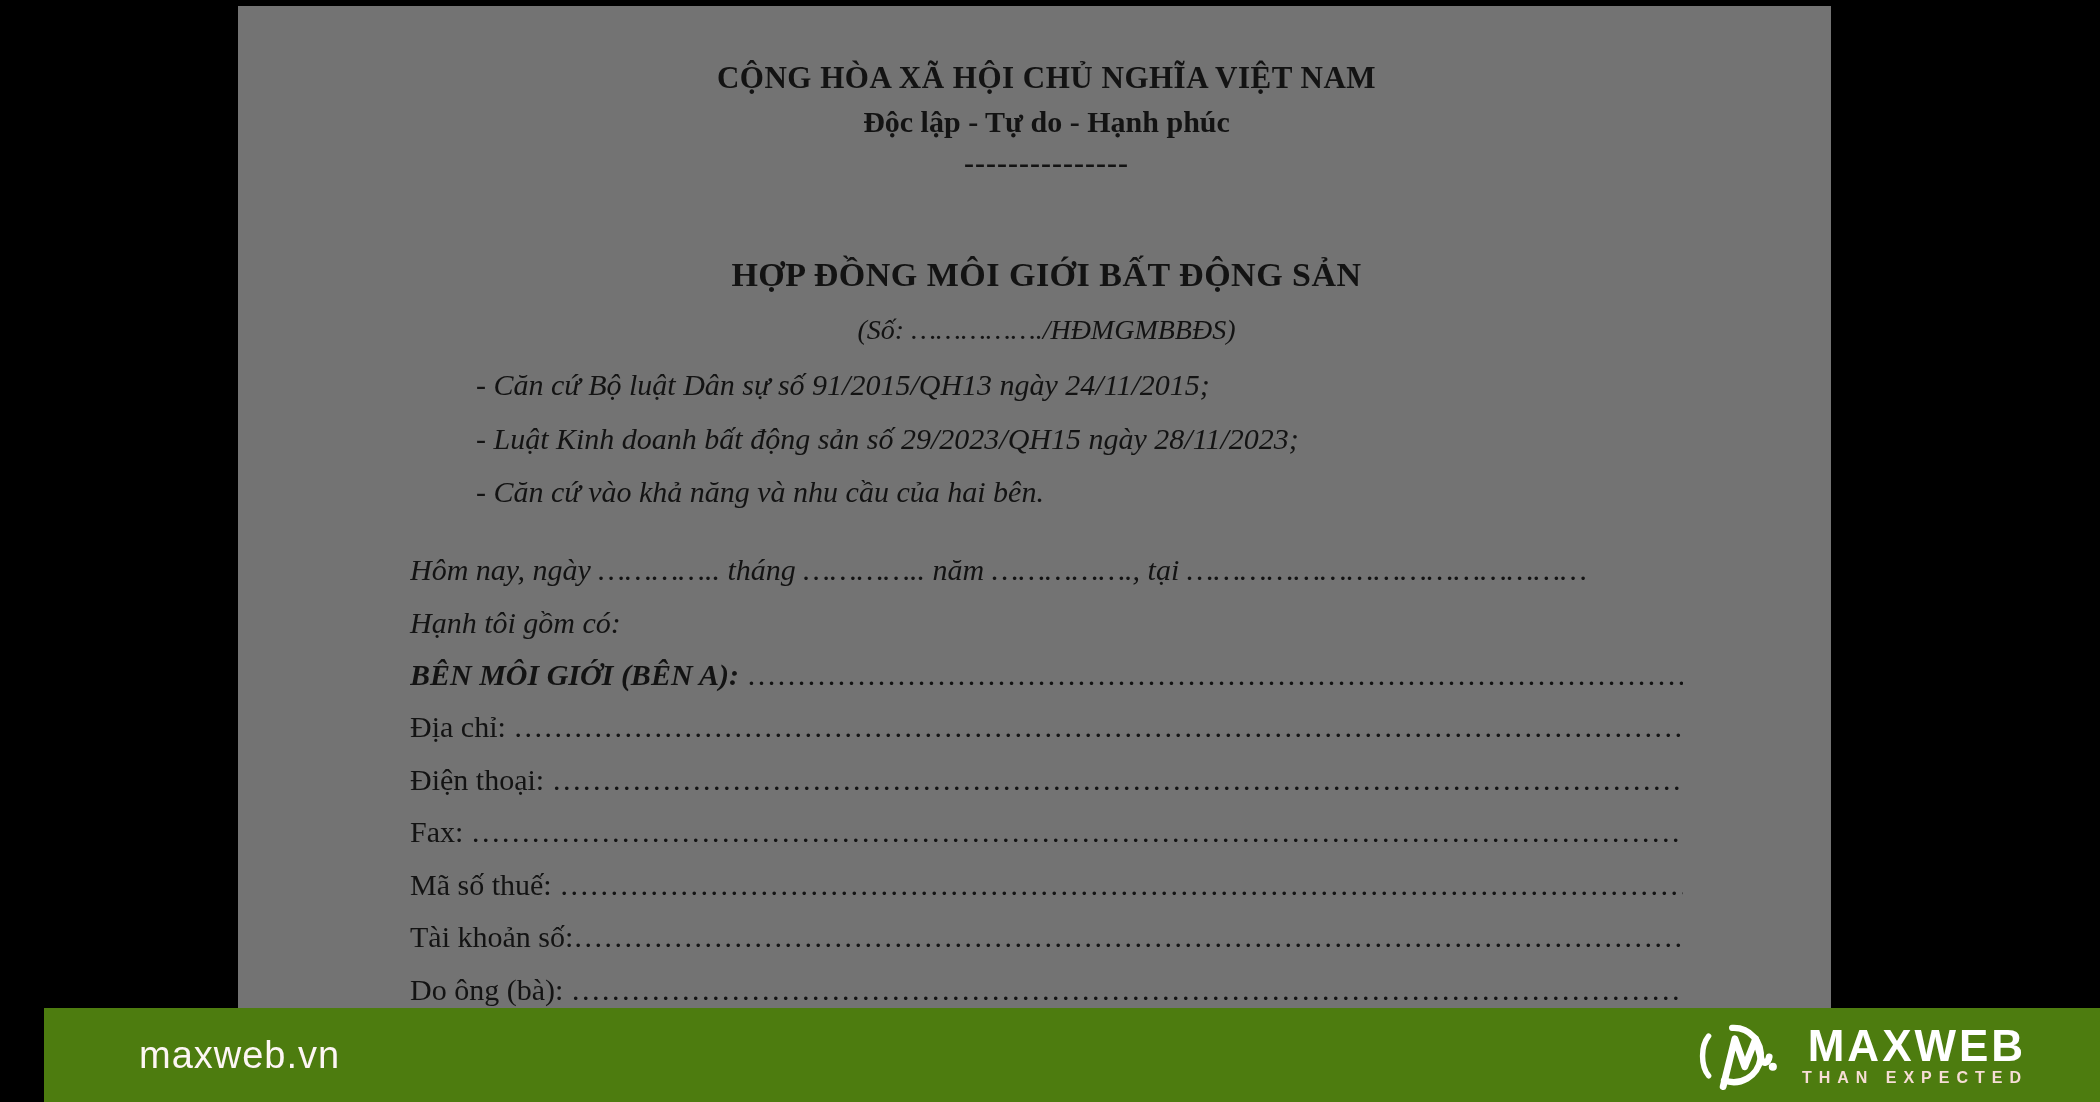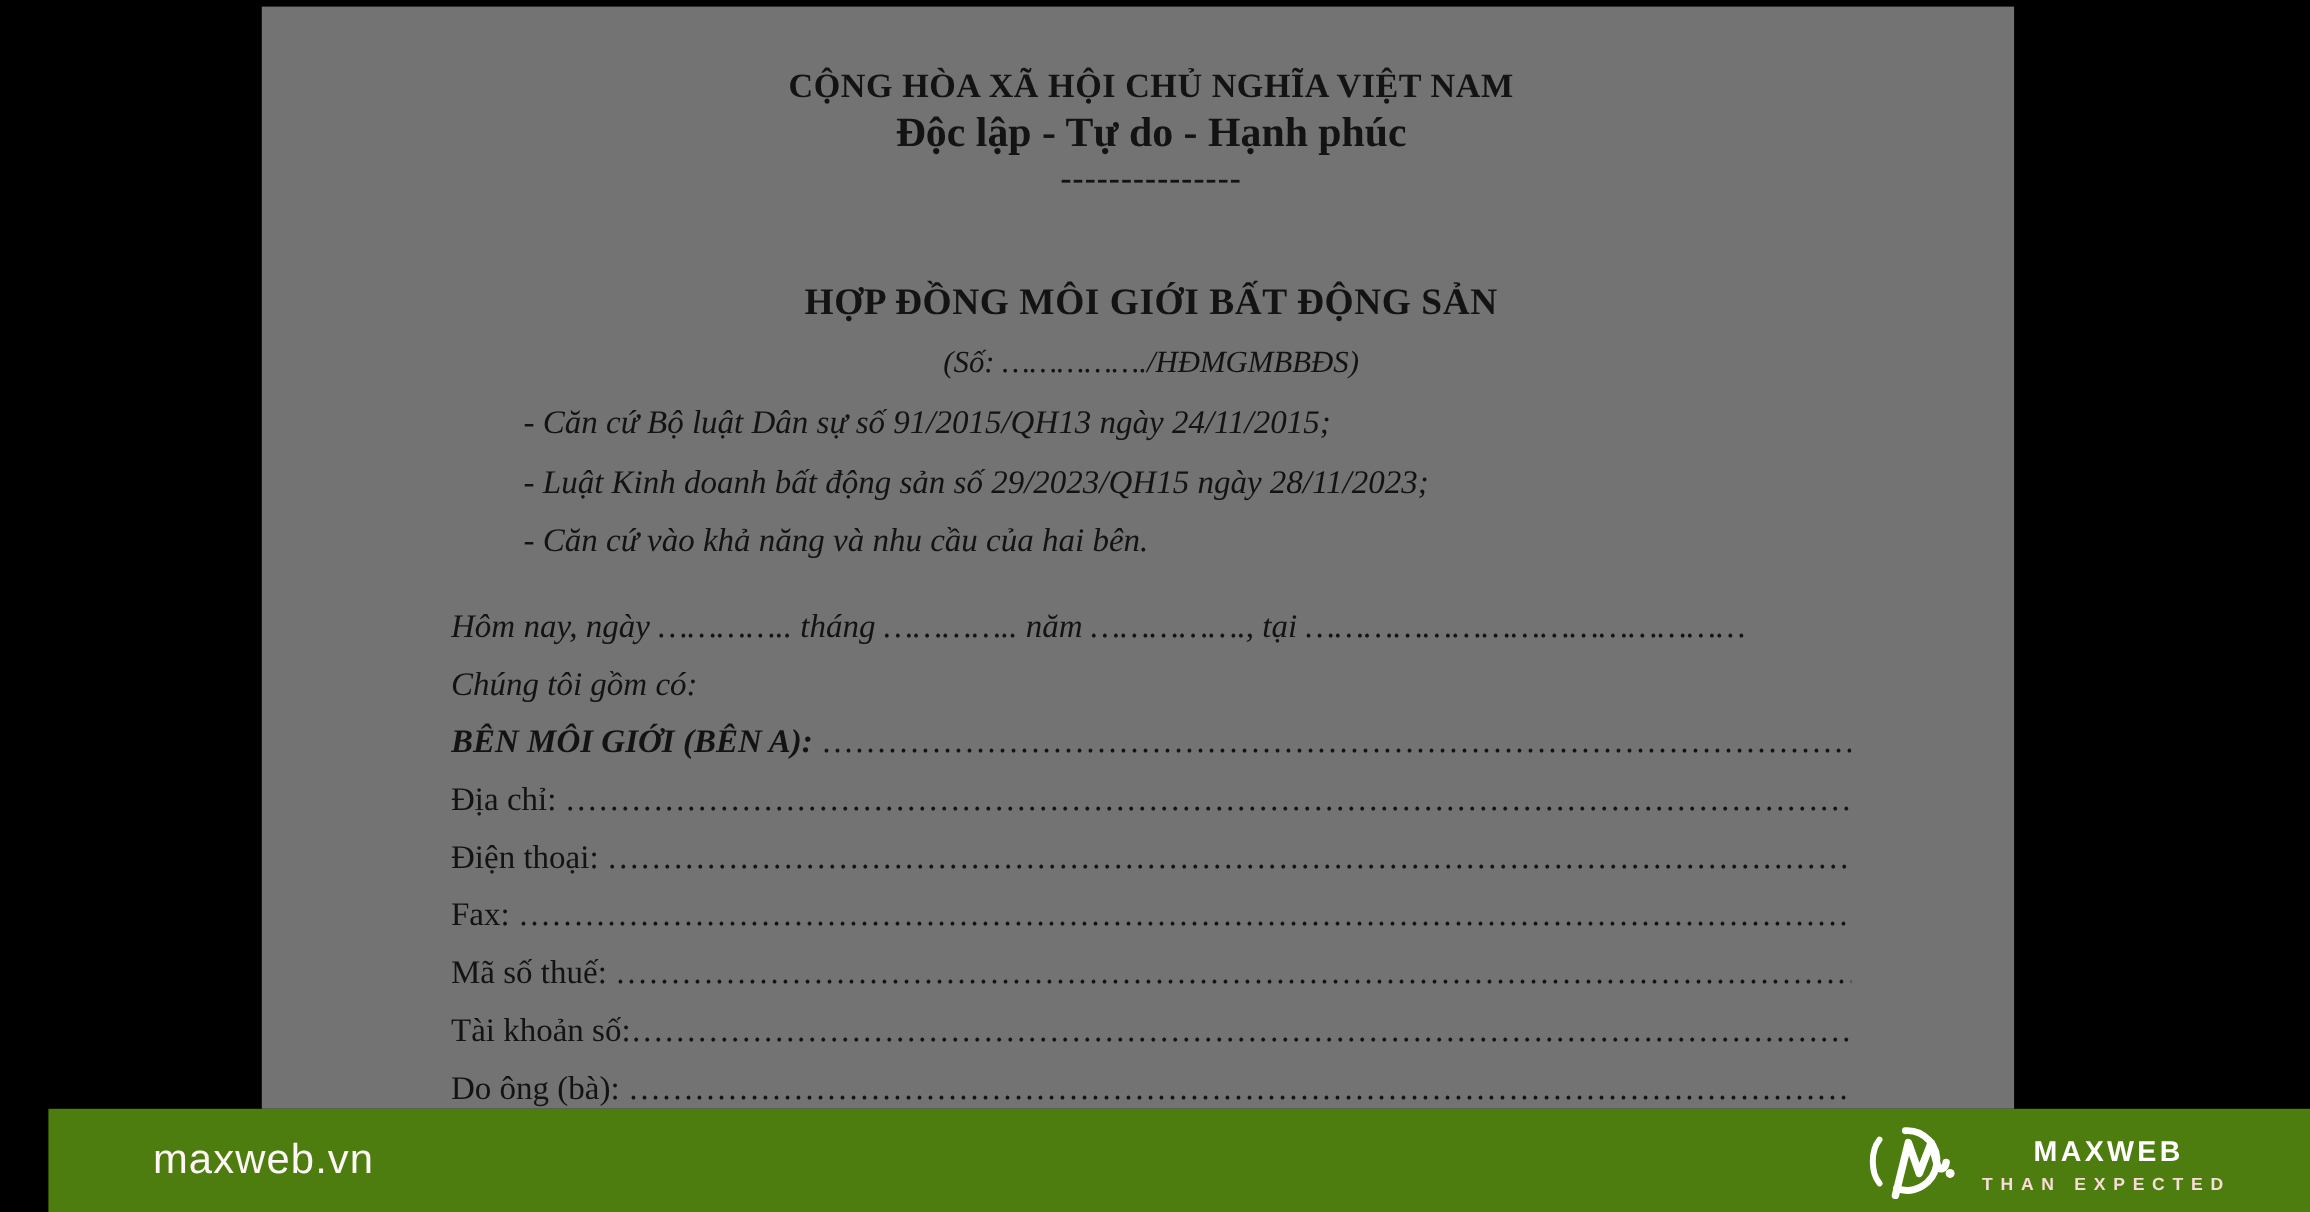--- a/index.html
+++ b/index.html
@@ -3,42 +3,42 @@
 <meta charset="utf-8">
 <style>
   html,body{margin:0;padding:0;background:#000;}
   .stage{position:relative;width:2100px;height:1102px;background:#000;overflow:hidden;
          font-family:"Liberation Serif",serif;}
   
   .page{position:absolute;left:238px;top:6px;width:1593px;height:1002px;background:#737373;
         color:#131313;box-sizing:border-box;padding:50px 148px 0 172px;}
   .hdr{text-align:center;}
   .hdr-line1{font-size:31px;font-weight:bold;line-height:44px;letter-spacing:.5px;}
-  .hdr-line2{font-size:38px;font-weight:bold;line-height:43px;}
+  .hdr-line2{font-size:30px;font-weight:bold;line-height:43px;}
   .hdr-sep{font-size:30px;font-weight:bold;line-height:40px;letter-spacing:1px;}
   .title-block{margin-top:65px;text-align:center;}
   .doc-title{font-size:34px;font-weight:bold;line-height:54px;letter-spacing:.5px;}
   .doc-number{font-size:28px;font-style:italic;line-height:56px;}
   .legal{margin-left:66px;font-style:italic;font-size:30px;line-height:53.5px;}
   .legal-line{white-space:nowrap;overflow:hidden;}
   .opening{margin-top:24px;font-style:italic;font-size:30px;line-height:53px;
            white-space:nowrap;overflow:hidden;}
   .intro{font-style:italic;font-size:30px;line-height:53px;}
   .field{font-size:30px;line-height:52.6px;white-space:nowrap;overflow:hidden;}
   .flabel-bold{font-weight:bold;font-style:italic;}
   
   .footer{position:absolute;left:0;bottom:0;width:2100px;height:94px;background:#4d7c0f;
           font-family:"Liberation Sans",sans-serif;color:#fff;margin-left:44px;}
   .footer-url{position:absolute;left:95px;top:50%;transform:translateY(-50%);
               font-size:38px;font-weight:400;letter-spacing:1px;color:#fdf6f4;}
   .brand{position:absolute;right:112px;top:50%;transform:translateY(-50%);
          display:flex;align-items:center;gap:12px;}
   .brand-icon{display:block;}
   .brand-text{display:flex;flex-direction:column;align-items:center;}
-  .brand-name{font-size:26px;font-weight:bold;letter-spacing:3px;line-height:44px;color:#fff;}
+  .brand-name{font-size:44px;font-weight:bold;letter-spacing:3px;line-height:44px;color:#fff;}
   .brand-tagline{font-size:16px;font-weight:bold;letter-spacing:7px;line-height:16px;
                  color:#f7ddd6;margin-top:2px;align-self:flex-end;padding-right:4px;}
 </style>
 </head>
 <body>
 
 <div class="stage">
 
   <div class="page">
 
@@ -53,21 +53,21 @@
       <div class="doc-number">(Số: ……………./HĐMGMBBĐS)</div>
     </div>
 
     <div class="legal">
       <div class="legal-line">- Căn cứ Bộ luật Dân sự số 91/2015/QH13 ngày 24/11/2015;</div>
       <div class="legal-line">- Luật Kinh doanh bất động sản số 29/2023/QH15 ngày 28/11/2023;</div>
       <div class="legal-line">- Căn cứ vào khả năng và nhu cầu của hai bên.</div>
     </div>
 
     <div class="opening">Hôm nay, ngày ………….. tháng ………….. năm ……………., tại ………………………………………</div>
-    <div class="intro">Chúng tôi gồm có:</div>
+    <div class="intro">Hạnh tôi gồm có:</div>
 
     <div class="field">
       <span class="flabel-bold">BÊN MÔI GIỚI (BÊN A):</span><span> ………………………………………………………………………………………………………………</span>
     </div>
     <div class="field">
       <span>Địa chỉ:</span><span> …………………………………………………………………………………………………………………………</span>
     </div>
     <div class="field">
       <span>Điện thoại:</span><span> …………………………………………………………………………………………………………………………</span>
     </div>

